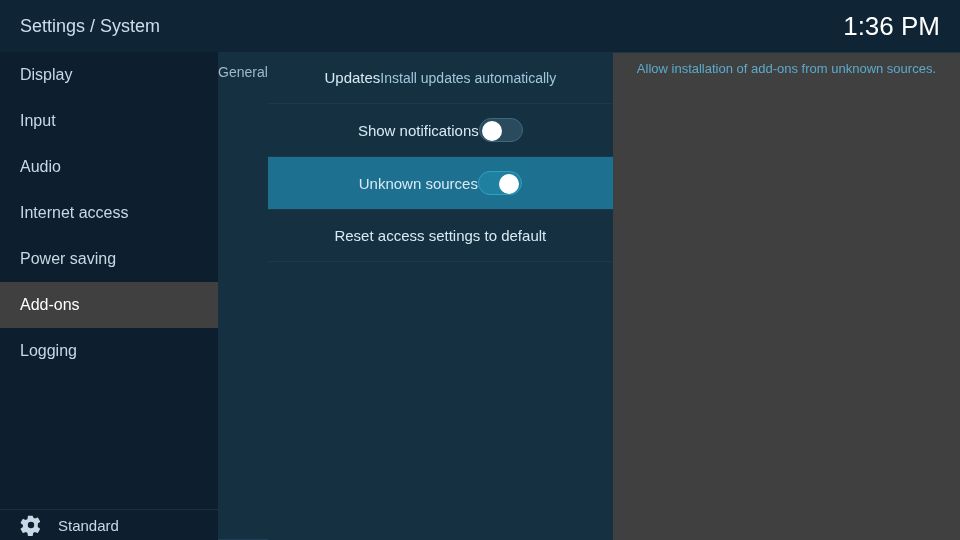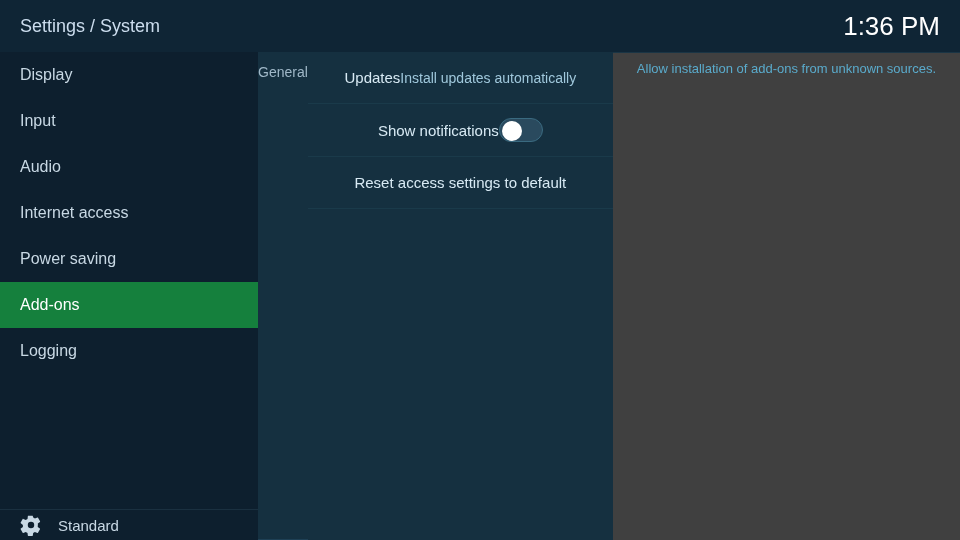--- a/index.html
+++ b/index.html
@@ -37,40 +37,40 @@
 
     
     .main-layout {
       display: flex;
       flex: 1;
       overflow: hidden;
     }
 
     
     .sidebar {
-      width: 258px;
+      width: 218px;
       background-color: #0d1f2e;
       display: flex;
       flex-direction: column;
       flex-shrink: 0;
     }
     .sidebar-nav {
       flex: 1;
     }
     .sidebar-item {
       padding: 14px 20px;
       font-size: 16px;
       font-weight: 400;
       color: #c8d8e4;
       cursor: pointer;
       display: flex;
       align-items: center;
     }
     .sidebar-item.active {
-      background-color: #15803d;
+      background-color: #404040;
       color: #ffffff;
     }
     .sidebar-footer {
       padding: 4px 20px;
       display: flex;
       align-items: center;
       gap: 16px;
       color: #c8d8e4;
       font-size: 15px;
       border-top: 1px solid #1a3040;
@@ -199,20 +199,26 @@
     <div class="setting-row">
           <span class="setting-label">Updates</span>
           <span class="setting-value">Install updates automatically</span>
         </div>
         <div class="setting-row">
           <span class="setting-label">Show notifications</span>
           <div class="toggle toggle-off">
             <div class="toggle-knob toggle-knob-off"></div>
           </div>
         </div>
+        <div class="setting-row highlighted">
+          <span class="setting-label">Unknown sources</span>
+          <div class="toggle toggle-on">
+            <div class="toggle-knob toggle-knob-on"></div>
+          </div>
+        </div>
         <div class="setting-row">
           <span class="setting-label">Reset access settings to default</span>
         </div>
       </div>
     <div class="footer-bar">
       <span>Allow installation of add-ons from unknown sources.</span>
     </div>
   </div>
 </div>
 

